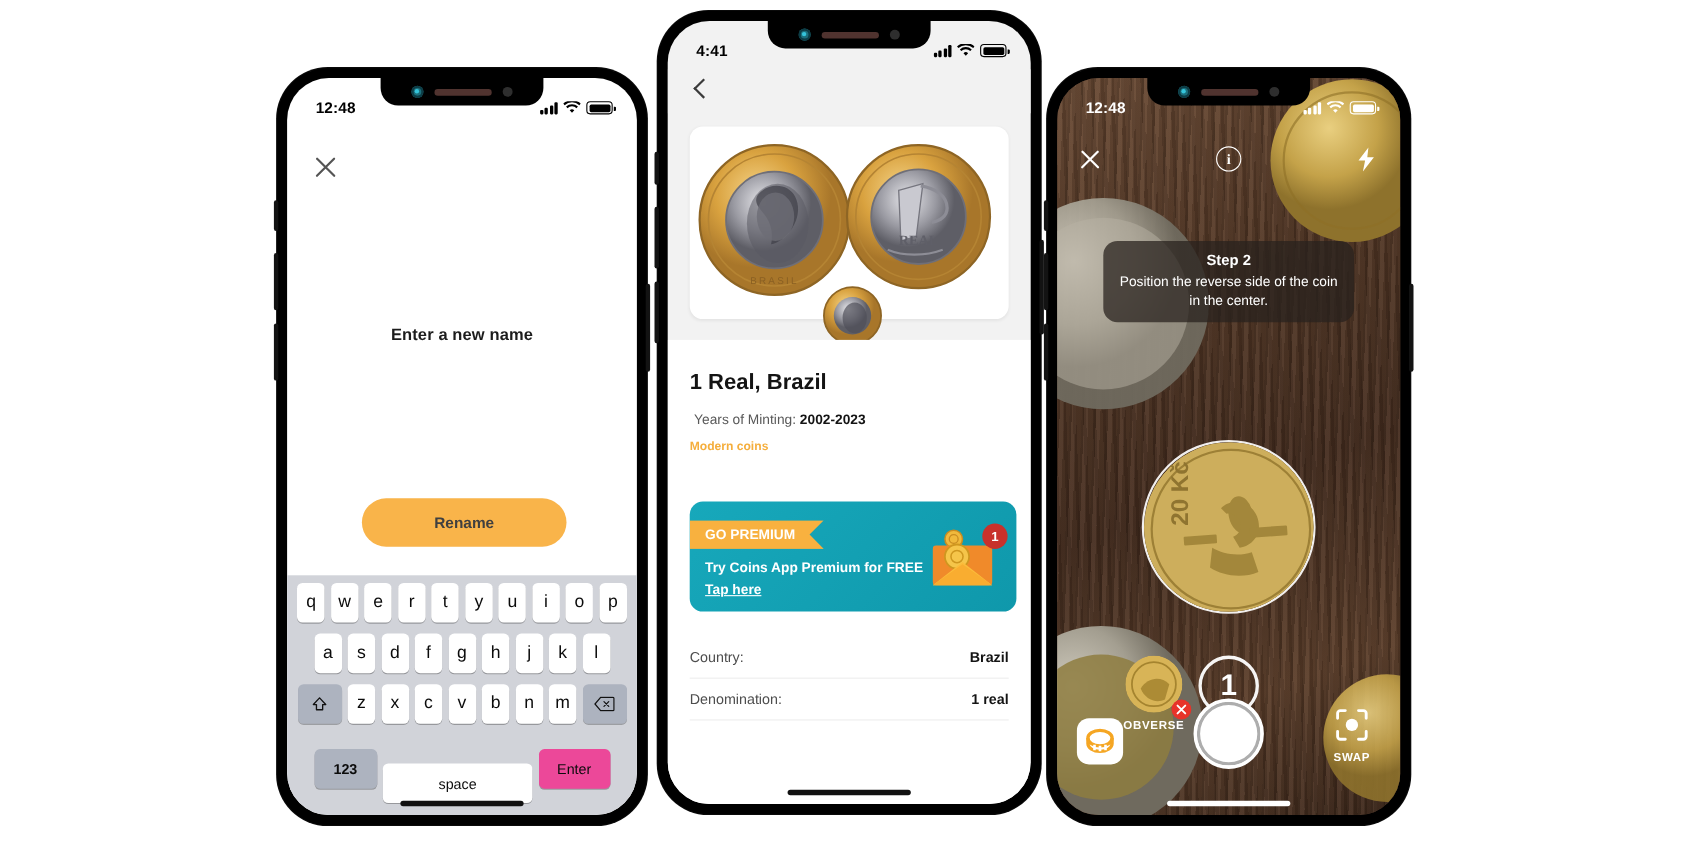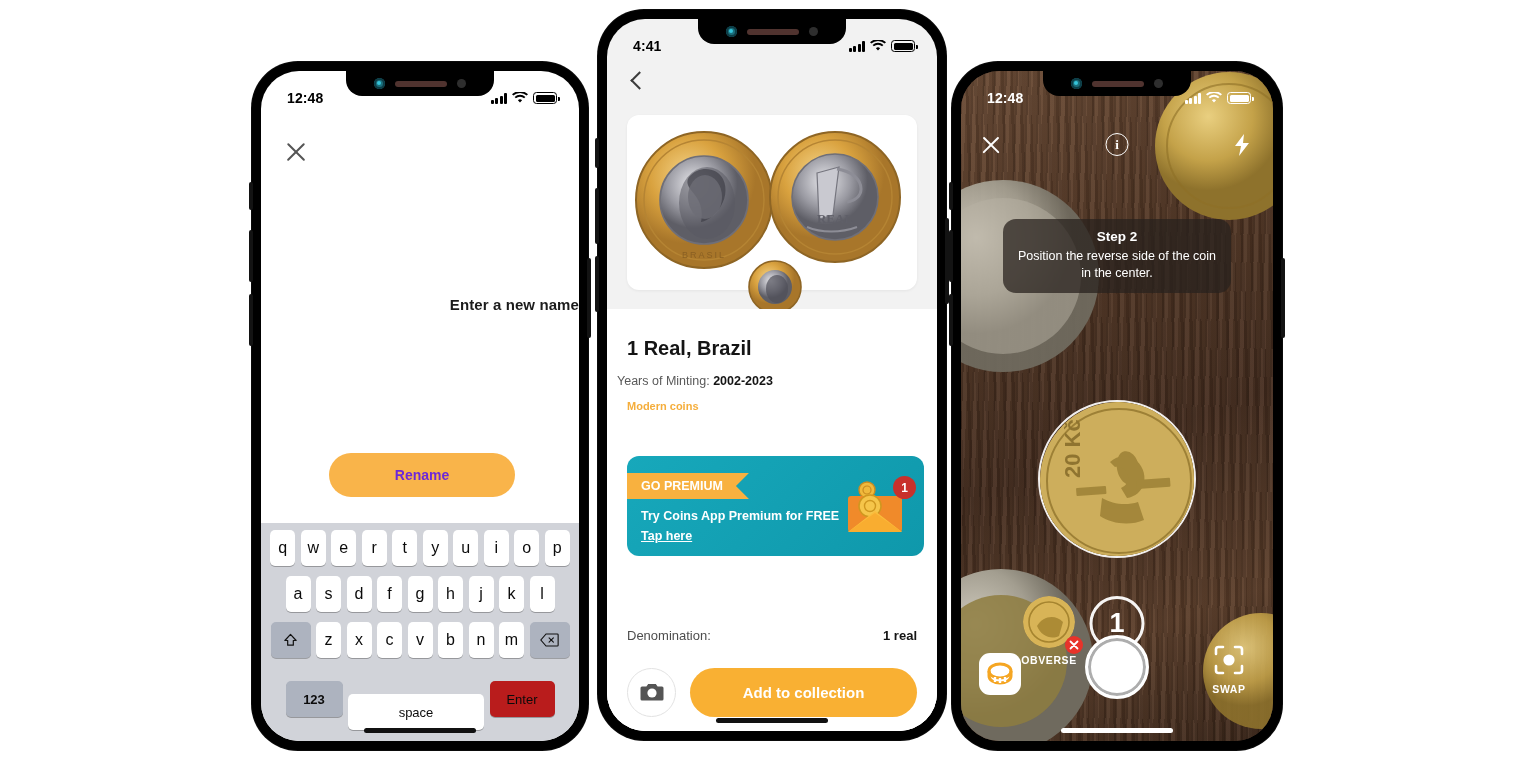--- a/index.html
+++ b/index.html
@@ -60,63 +60,63 @@
   #phone1 { left: 252px; top: 62px; width: 336px; height: 688px; }
   #phone1 .screen { background: #fff; }
   .p1-body { position: absolute; inset: 0; }
   .close-x { position: absolute; left: 22px; top: 68px; width: 26px; height: 26px; cursor: pointer; }
   .close-x::before, .close-x::after {
     content: ""; position: absolute; left: 1px; top: 12px; width: 24px; height: 2.2px;
     background: #555; border-radius: 2px;
   }
   .close-x::before { transform: rotate(45deg); }
   .close-x::after { transform: rotate(-45deg); }
-  .p1-title { position: absolute; top: 225px; width: 100%; text-align: right;
+  .p1-title { position: absolute; top: 225px; width: 100%; text-align: center;
      font-size: 15px; font-weight: bold; color: #1c1c1c; letter-spacing: 0.1px; }
   .p1-input {
     position: absolute; left: 47px; top: 262px; width: 228px; height: 41px;
     background: #f7f7f7; border: 1px solid #ececec; border-radius: 13px;
     display: flex; align-items: center; justify-content: center;
     font-size: 17px; font-weight: bold; color: #141414;
   }
   .caret { display:inline-block; width: 2px; height: 20px; background: #f5a623; margin-left: 1px; }
   .p1-btn {
     position: absolute; left: 68px; top: 382px; width: 186px; height: 44px;
     background: #f9b44a; border-radius: 23px; border: none; cursor: pointer;
-    color: #6d28d9; font-size: 14px; font-weight: bold; font-family: inherit;
+    color: #404040; font-size: 14px; font-weight: bold; font-family: inherit;
   }
 
   
   .kb { position: absolute; left: 0; right: 0; bottom: 0; height: 218px;
         background: #d1d3d9; padding-top: 7px; }
   .kb-row { display: flex; justify-content: center; align-items: center; gap: 5.5px; margin-bottom: 10px; }
   .key { background: #fff; border-radius: 5px; box-shadow: 0 1px 0 rgba(0,0,0,.28);
      font-size: 16px; color: #0b0b0b; display:flex; align-items:center; justify-content:center;
      height: 36px; width: 25px; cursor: pointer; font-family: inherit; }
   .key.wide { width: 40px; background: #adb3bf; box-shadow: 0 1px 0 rgba(0,0,0,.25); }
   .key.k123 { width: 57px; background: #adb3bf; font-size: 13px; font-weight: 600; }
   .key.kspace { width: 136px; font-size: 13px; margin-top: 26px; }
-  .key.kenter { width: 65px; background: #b91c1c; font-size: 13px; }
+  .key.kenter { width: 65px; background: #ec4899; font-size: 13px; }
   .kb-row.r3 { gap: 5.5px; }
   .kb-bottom { display:flex; align-items:center; justify-content: space-between; padding: 2px 16px 0; }
   .kb-bottom .gi { width: 24px; height: 24px; cursor: pointer; }
 
   
   #phone2 { left: 598px; top: 10px; width: 348px; height: 730px; }
   #phone2 .screen { background: #f2f2f2; }
   .p2-nav { position: absolute; top: 44px; left: 0; right: 0; height: 40px; background: #f2f2f2; z-index: 20; }
   .back-chev { position: absolute; left: 20px; top: 8px; width: 20px; height: 20px; cursor: pointer; }
   .back-chev::before { content:""; position:absolute; left: 6px; top: 3px; width: 11px; height: 11px;
     border-left: 2.2px solid #3b3b3b; border-bottom: 2.2px solid #3b3b3b; transform: rotate(45deg); }
   .coin-card { position: absolute; left: 20px; top: 96px; width: 290px; height: 175px;
      background: #fff; border-radius: 12px; box-shadow: 0 1px 3px rgba(0,0,0,.06); overflow: visible; }
   .p2-sheet { position: absolute; left: 0; right: 0; top: 290px; bottom: 0; background: #fff;
      border-top-left-radius: 0; }
   .p2-h1 { position: absolute; left: 20px; top: 318px; font-size: 20px; font-weight: bold; color: #141414; }
-  .p2-sub { position: absolute; left: 10px; top: 355px; font-size: 12.5px; color: #595959; }
+  .p2-sub { position: absolute; left: 24px; top: 355px; font-size: 12.5px; color: #595959; }
   .p2-sub b { color: #141414; }
   .p2-cat { position: absolute; left: 20px; top: 381px; font-size: 11px; font-weight: bold; color: #f5ae3c; cursor: pointer; }
   .promo { position: absolute; left: 20px; top: 437px; width: 297px; height: 100px;
      background: linear-gradient(135deg,#17a8bb,#0f98ab); border-radius: 12px; cursor: pointer; overflow: hidden; }
   .ribbon { position: absolute; left: 0; top: 17px; height: 26px; padding: 0 26px 0 14px;
      background: #f8b13f; display:flex; align-items:center; color:#fff; font-size:12.5px; font-weight:bold;
      clip-path: polygon(0 0, 100% 0, calc(100% - 13px) 50%, 100% 100%, 0 100%); }
   .promo-l1 { position: absolute; left: 14px; top: 53px; color: #fff; font-size: 12.5px; font-weight: bold; }
   .promo-l2 { position: absolute; left: 14px; top: 73px; color: #fff; font-size: 12.5px; font-weight: bold; text-decoration: underline; }
   .envelope { position: absolute; right: 14px; top: 24px; width: 70px; height: 56px; }
@@ -383,34 +383,29 @@
           <ellipse cx="27" cy="10" rx="4" ry="4" fill="none" stroke="#c98c20" stroke-width="1.2"></ellipse>
           <rect x="8" y="16" width="54" height="36" rx="3" fill="#f08a2a"></rect>
           <circle cx="30" cy="26" r="11" fill="#f5c54a" stroke="#cf971f" stroke-width="1.6"></circle>
           <ellipse cx="30" cy="26" rx="5.5" ry="5.5" fill="none" stroke="#cf971f" stroke-width="1.4"></ellipse>
           <path d="M8 52l27-21 27 21z" fill="#fbbc3b"></path>
           <path d="M8 52h54L35 33z" fill="#f9ad30"></path>
         </svg>
         <div class="badge1">1</div>
       </div>
 
+      <div class="kvrow" style="top:560px">
+        <span>Country:</span>
+        <b>Brazil</b>
+      </div>
       <div class="kvrow" style="top:598px">
         <span>Denomination:</span>
         <b>1 real</b>
       </div>
 
-      <div class="p2-bottom">
-        <div class="cam-btn">
-          <svg width="24" height="20" viewBox="0 0 24 20">
-            <path d="M2 4.5h4.4L8.2 2h7.6l1.8 2.5H22a1.5 1.5 0 0 1 1.5 1.5v11A1.5 1.5 0 0 1 22 18.5H2A1.5 1.5 0 0 1 .5 17V6A1.5 1.5 0 0 1 2 4.5z" fill="#555"></path>
-            <circle cx="12" cy="11" r="4.6" fill="#fff"></circle>
-          </svg>
-        </div>
-        <button class="add-btn">Add to collection</button>
-      </div>
       <div class="home-ind"></div>
     </div>
   </div>
 
   <div class="phone" id="phone3">
     <div class="sidebtn l" style="top:120px;height:28px"></div>
     <div class="sidebtn l" style="top:168px;height:52px"></div>
     <div class="sidebtn l" style="top:232px;height:52px"></div>
     <div class="sidebtn r" style="top:196px;height:80px"></div>
     <div class="screen">

